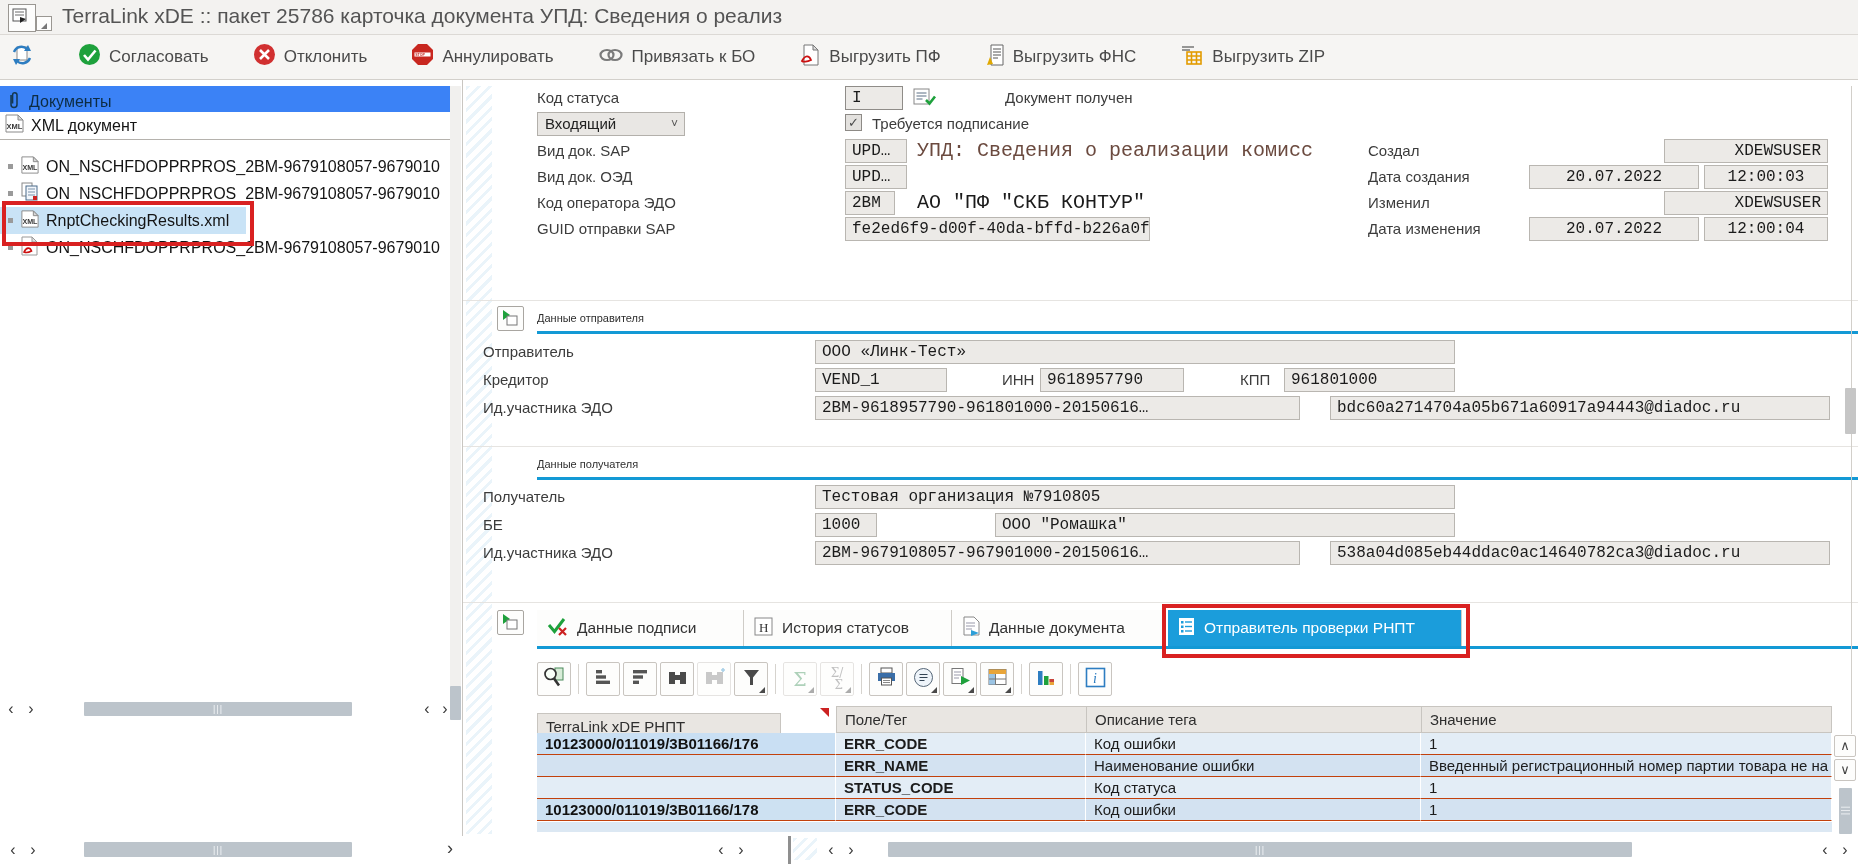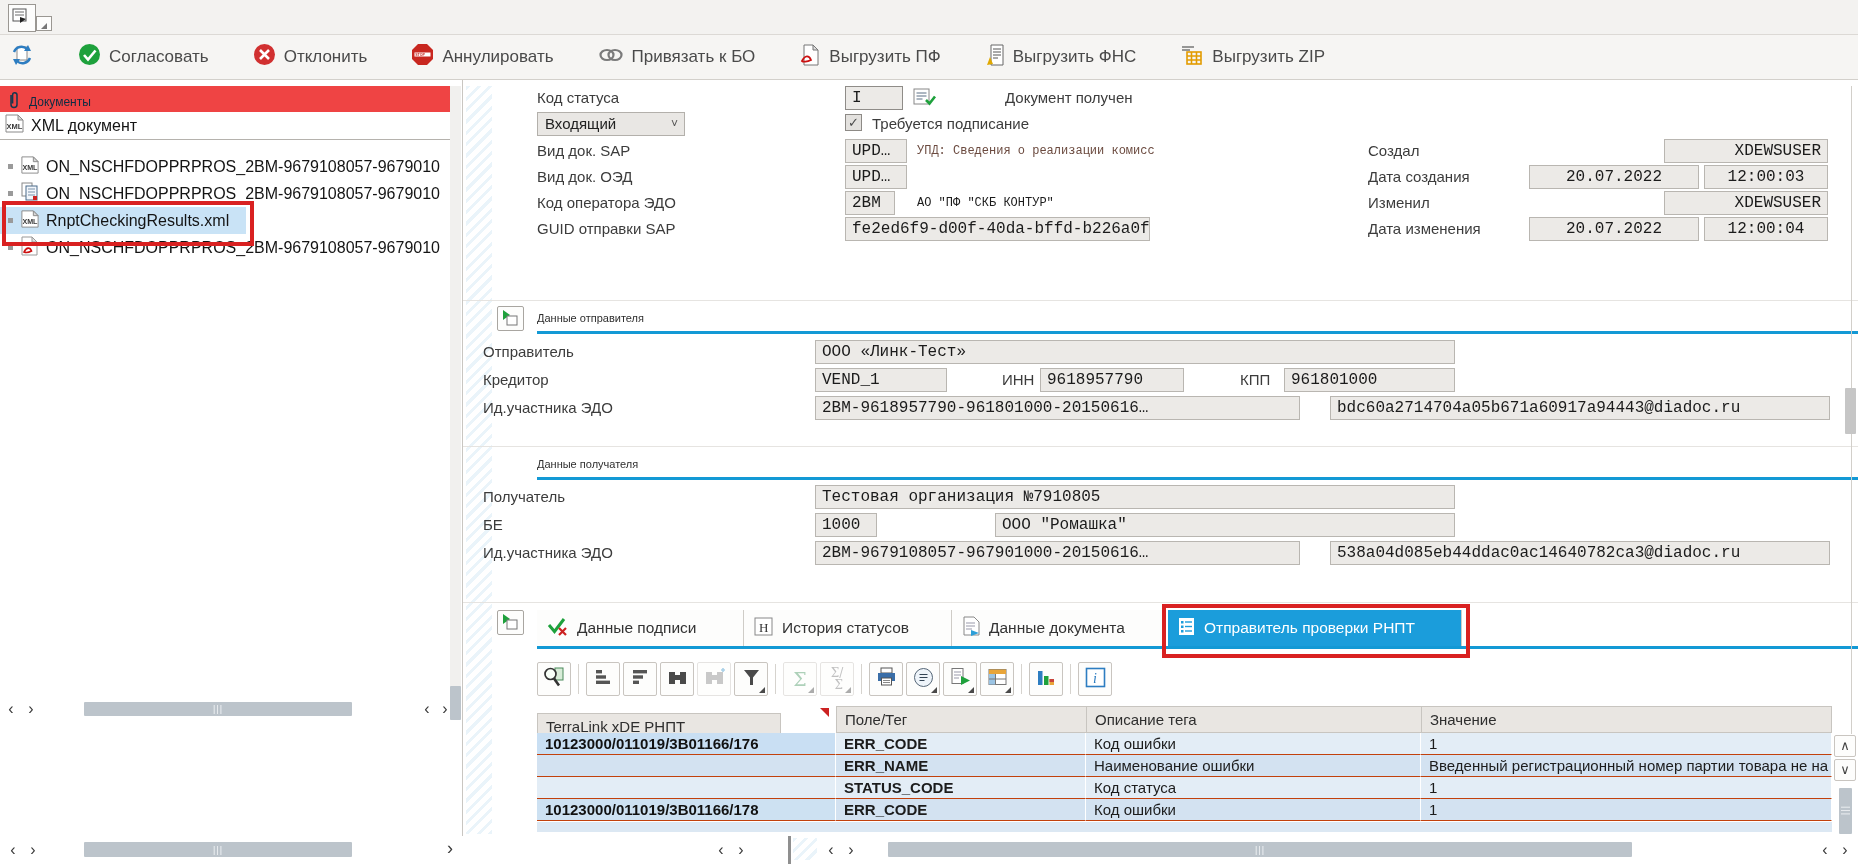--- a/index.html
+++ b/index.html
@@ -3,32 +3,32 @@
 <meta charset="utf-8">
 <style>
   html,body{margin:0;padding:0}
   body{width:1858px;height:864px;position:relative;overflow:hidden;background:#fff;
        font-family:"Liberation Sans","DejaVu Sans",sans-serif;color:#333}
   .abs{position:absolute}
   .lbl{font-size:15px;color:#3c3c3c;line-height:24px;white-space:nowrap}
   .box{background:#eceae7;border:1px solid #b9b6b1;font-family:"Liberation Mono","DejaVu Sans Mono",monospace;
        font-size:16px;color:#1b1b1b;line-height:22px;height:24px;padding:0 6px;white-space:nowrap;
        overflow:hidden;box-sizing:border-box}
-  .txtval{font-family:"Liberation Mono","DejaVu Sans Mono",monospace;font-size:12px;line-height:24px;white-space:nowrap;overflow:hidden}
+  .txtval{font-family:"Liberation Mono","DejaVu Sans Mono",monospace;font-size:20px;line-height:24px;white-space:nowrap;overflow:hidden}
   
   .titlebar{left:0;top:0;width:1858px;height:34px;background:#f3f2f0;border-bottom:1px solid #dcd9d5}
   .wintitle{left:62px;top:4px;font-size:21px;color:#545454;white-space:nowrap}
   
   .toolbar{left:0;top:35px;width:1858px;height:45px;background:#f6f5f3;border-bottom:1px solid #d3d0cb;
            display:flex;align-items:center;padding-left:10px;box-sizing:border-box;gap:44px}
   .tbtn{display:flex;align-items:center;gap:8px;font-size:17px;color:#4a4a4a;white-space:nowrap;cursor:default}
   
   .sidebar{left:0;top:80px;width:462px;height:784px;background:#fff;border-right:1px solid #c9c6c1}
-  .sb-header{left:0;top:6px;width:452px;height:32px;background:#ef4444;display:flex;align-items:center;gap:8px;
-             padding-left:6px;box-sizing:border-box;font-size:12px;color:#0d2c43}
+  .sb-header{left:0;top:6px;width:452px;height:32px;background:#3b82f6;display:flex;align-items:center;gap:8px;
+             padding-left:6px;box-sizing:border-box;font-size:16px;color:#0d2c43}
   .sb-group{left:0;top:32px;width:452px;height:28px;background:#fff;border-bottom:1px solid #b5b2ad;
             display:flex;align-items:center;gap:6px;padding-left:4px;box-sizing:border-box;font-size:16px;color:#141414}
   .tree-item{left:0;height:27px;width:452px;display:flex;align-items:center;font-size:16px;color:#141414;white-space:nowrap;overflow:hidden}
   .bullet{width:5px;height:5px;background:#9a9a9a;margin:0 7px 0 8px;flex:0 0 auto}
   .sel{background:#c9e3f6}
   .redbox{border:4px solid #d92121;background:transparent;pointer-events:none;z-index:9}
   
   .hatch{background:repeating-linear-gradient(135deg,#eaf4fa 0 3px,#ffffff 3px 8px)}
   
   .blueline{height:3px;background:#1399d5}
@@ -76,20 +76,21 @@
       <rect x="4" y="4" width="13" height="12" fill="#fff" stroke="#555"></rect>
       <path d="M6 7h9M6 10h9" stroke="#6a6a6a"></path>
       <polygon points="11,12 17,14 11,18" fill="#222"></polygon>
     </svg>
   </span>
   <span class="abs" style="left:36px;top:16px;width:14px;height:13px;border:1px solid #9a9792;background:#fdfdfc">
     <svg width="12" height="11">
         <polygon points="10,9 4,9 10,3" fill="#777"></polygon>
       </svg>
   </span>
+  <span class="abs wintitle">TerraLink xDE :: пакет 25786 карточка документа УПД: Сведения о реализ</span>
 </div>
 
 <div class="abs toolbar">
   <span class="tbtn">
     <span>
       <svg width="24" height="24" viewBox="0 0 24 24">
         <rect x="7" y="4" width="10" height="13" fill="#fff" stroke="#8a8a8a"></rect>
         <path d="M4 9 a8 8 0 0 1 13 -3" stroke="#2d7dc1" stroke-width="2.4" fill="none"></path>
         <polygon points="18,2 21,8 14,8" fill="#2d7dc1"></polygon>
         <path d="M20 15 a8 8 0 0 1 -13 3" stroke="#2d7dc1" stroke-width="2.4" fill="none"></path>

